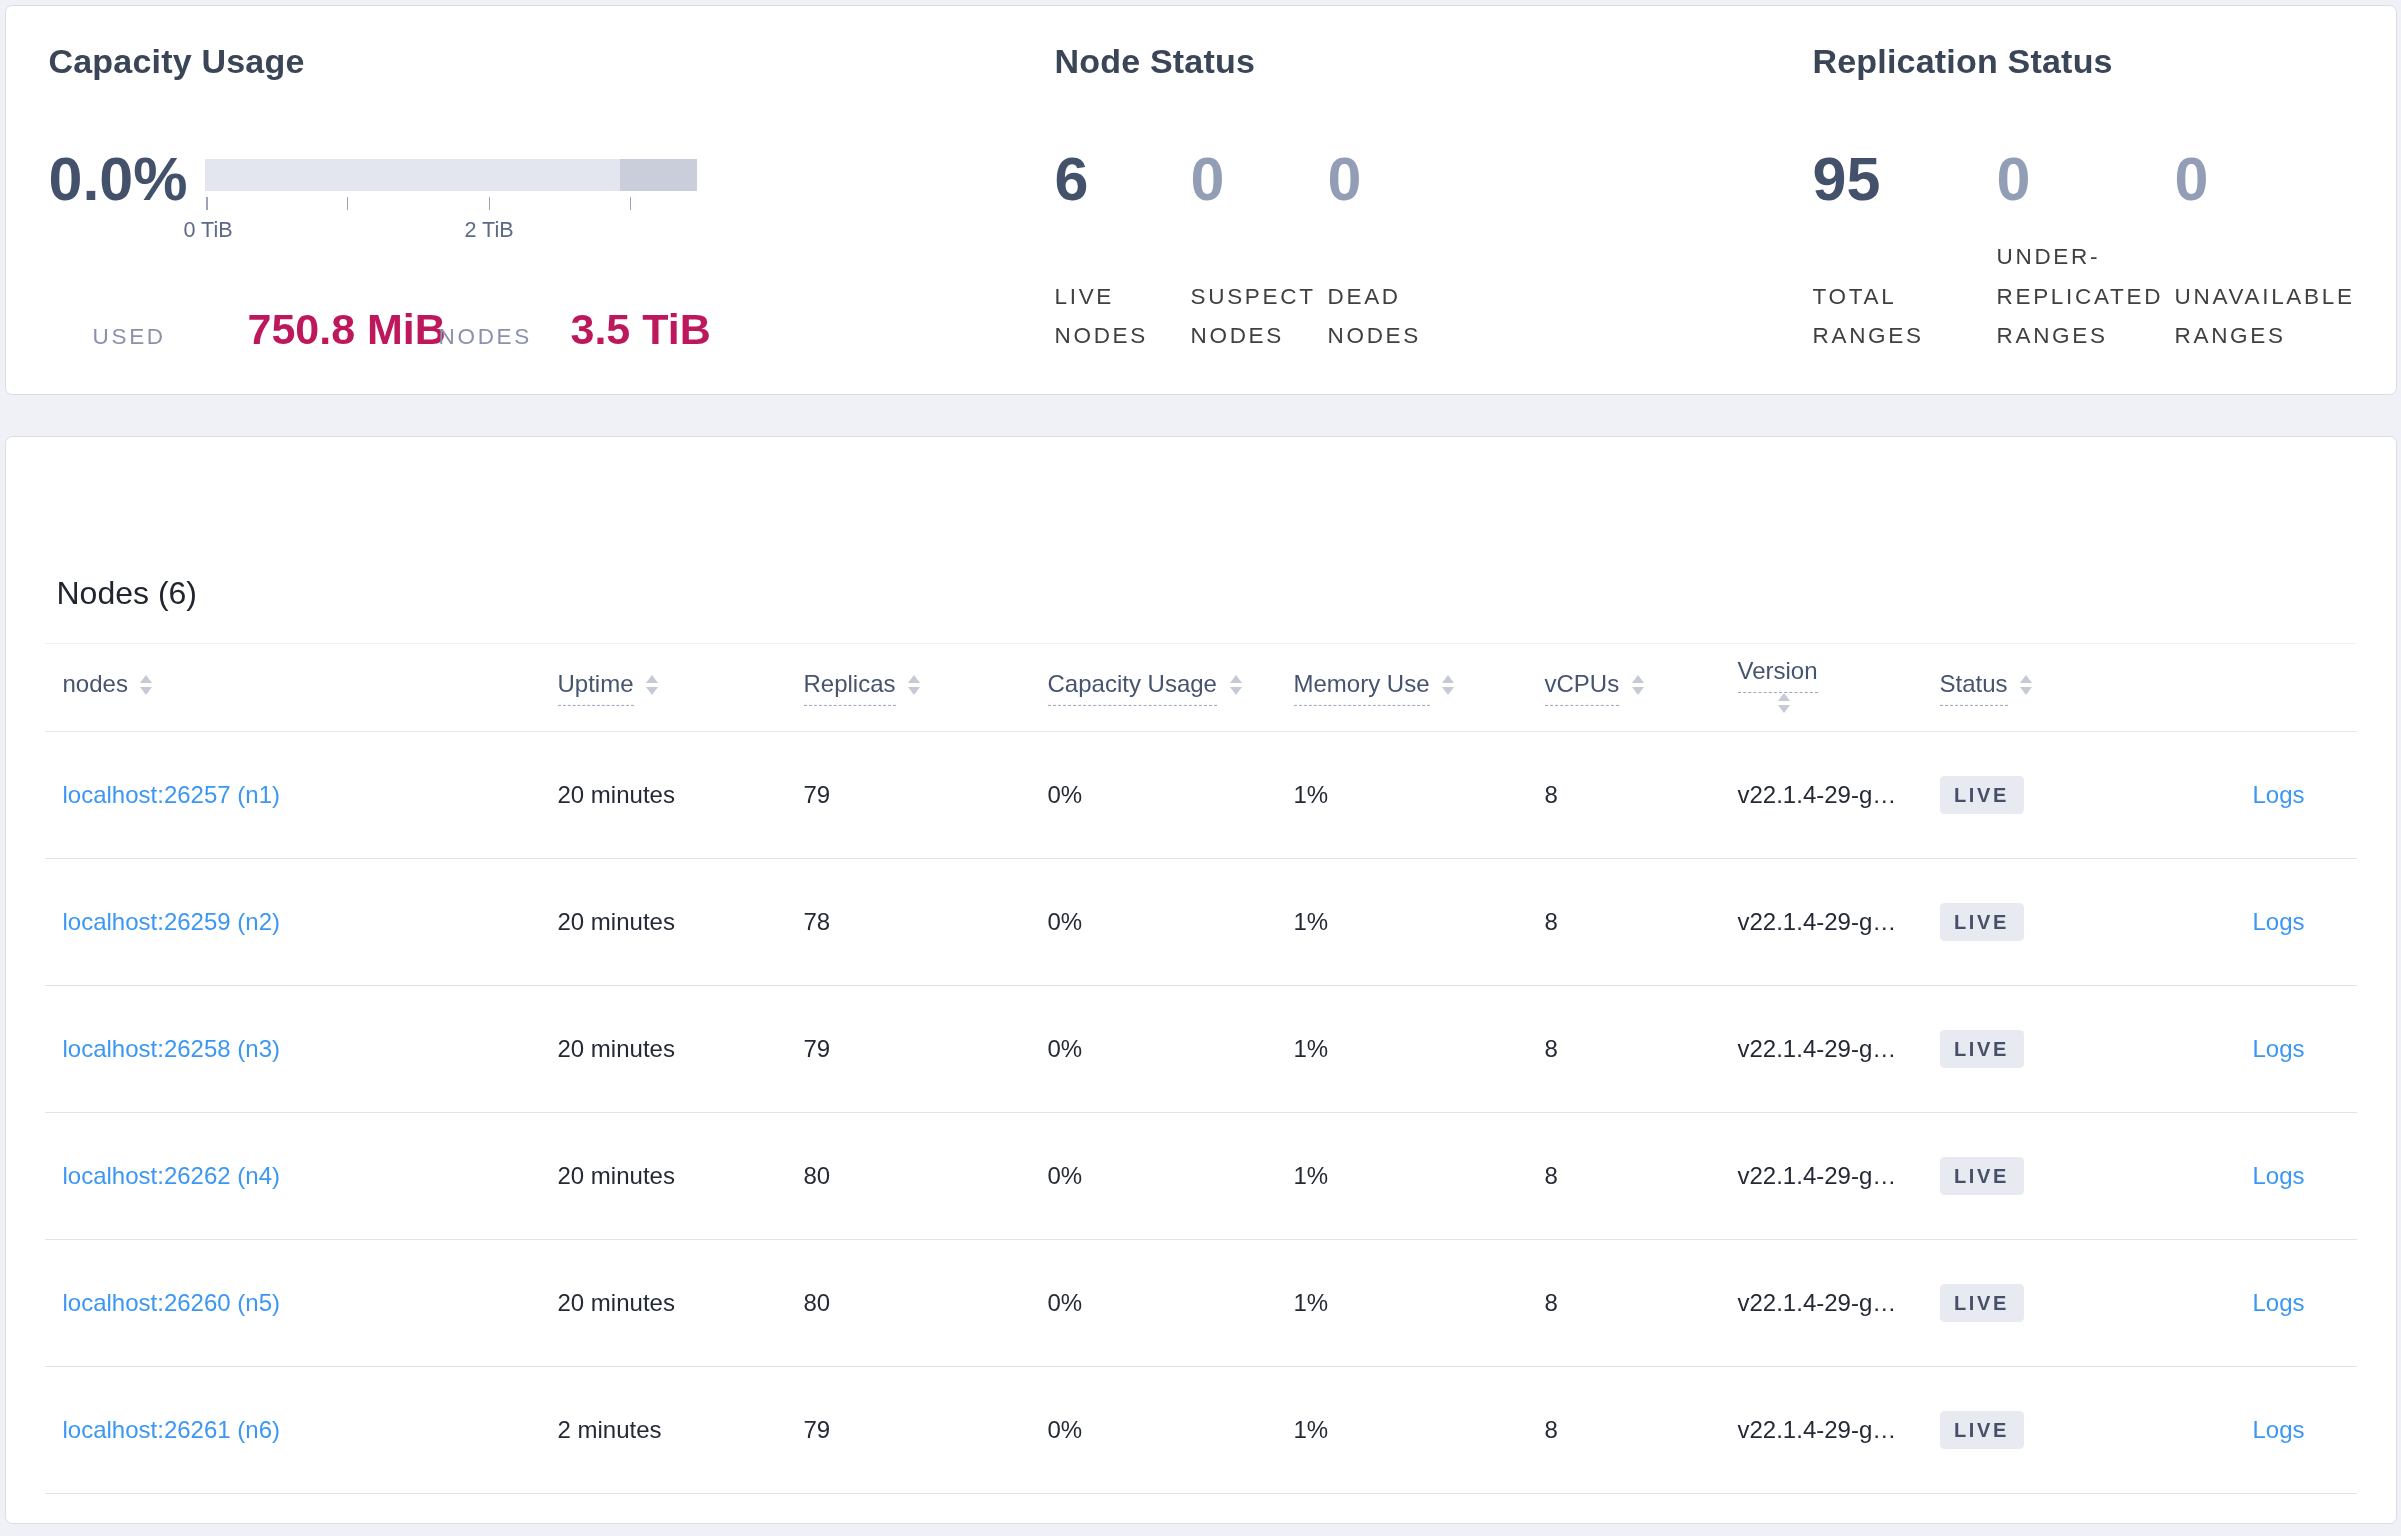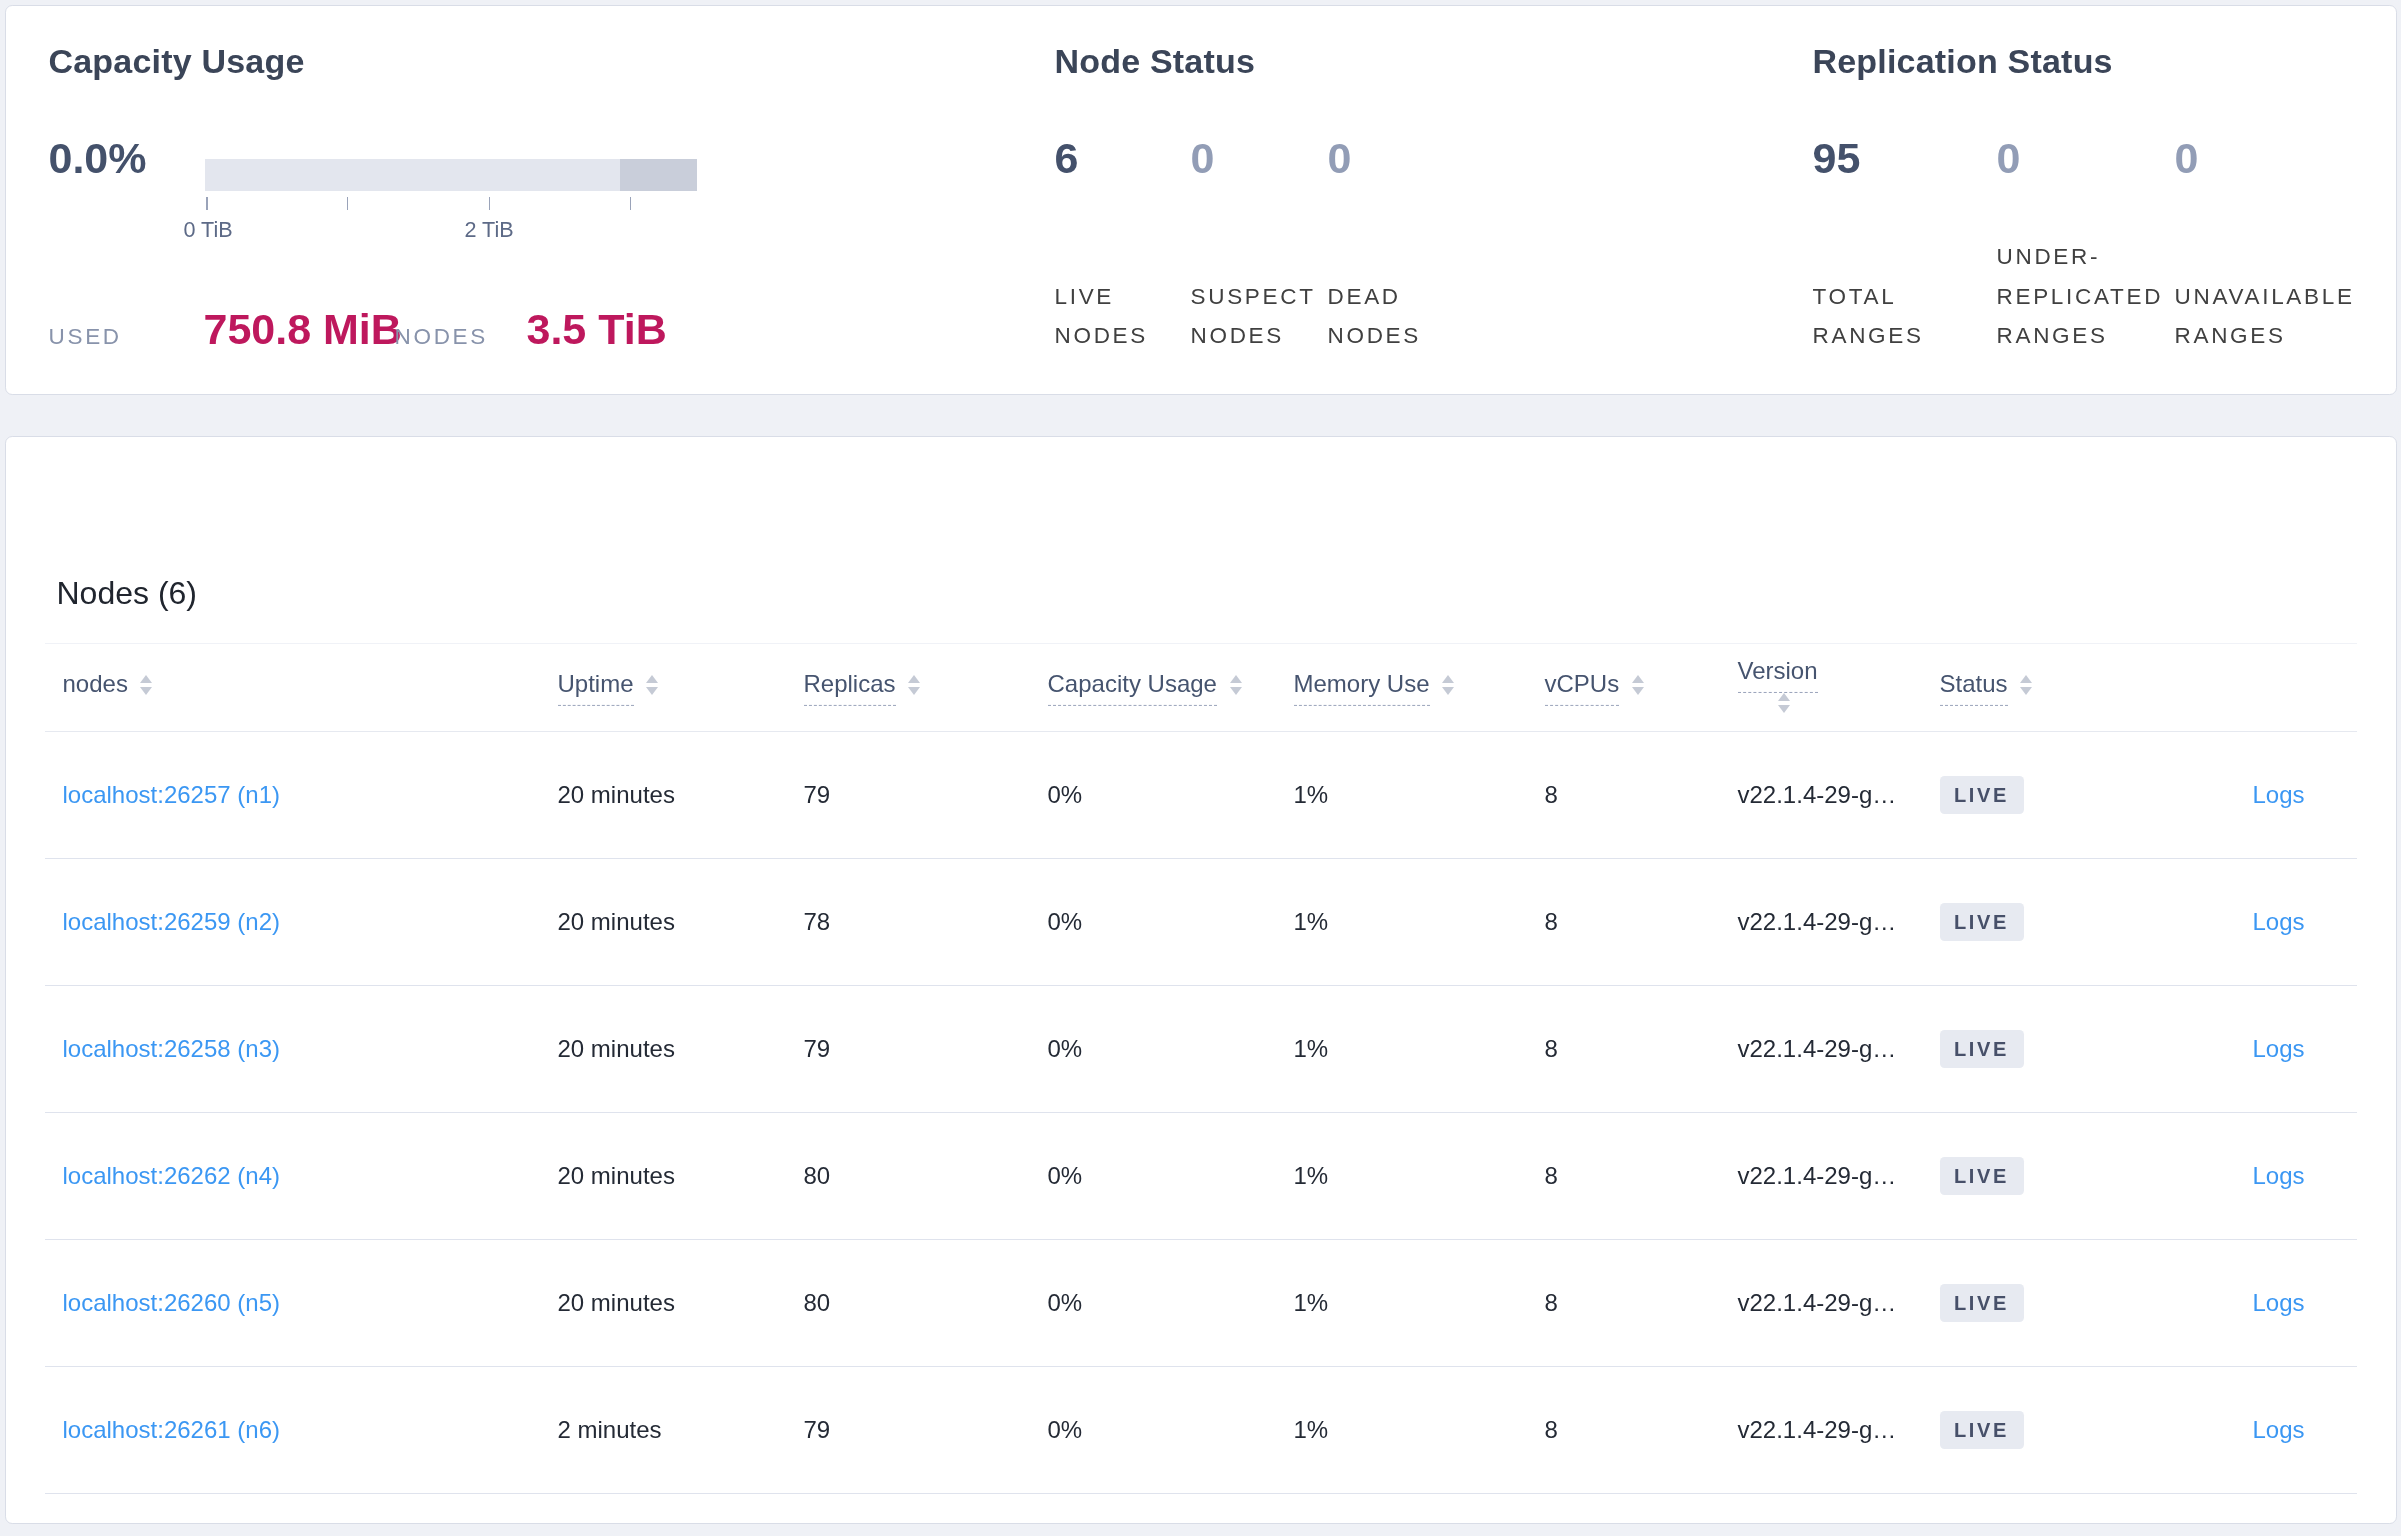--- a/index.html
+++ b/index.html
@@ -31,22 +31,22 @@
     position: absolute;
     top: 36px;
     font-size: 34px;
     font-weight: 700;
     color: #3b4558;
     letter-spacing: 0.2px;
     white-space: nowrap;
   }
   .big-num {
     position: absolute;
-    top: 131px;
-    font-size: 43px;
+    top: 143px;
+    font-size: 61px;
     font-weight: 700;
     color: #44516b;
     line-height: 1;
     white-space: nowrap;
   }
   .big-num.muted { color: #929db6; }
   .metric-label {
     position: absolute;
     bottom: 38px;
     font-size: 22.5px;
@@ -104,21 +104,21 @@
     font-size: 22.5px;
     letter-spacing: 2.7px;
     color: #8893ab;
   }
   .cap-big-value {
     font-size: 43px;
     font-weight: 700;
     color: #be185d;
     white-space: nowrap;
   }
-  .w-used-label { width: 155px; }
+  .w-used-label { width: 155px; margin-left: 44px; }
   .w-used-value { width: 191px; }
   .w-usable-label { width: 132px; }
 
   
   .view-bar {
     position: absolute;
     top: 0; left: 0; right: 0;
     height: 83px;
     border-bottom: 1.8px solid #e9ebf1;
     display: flex;

